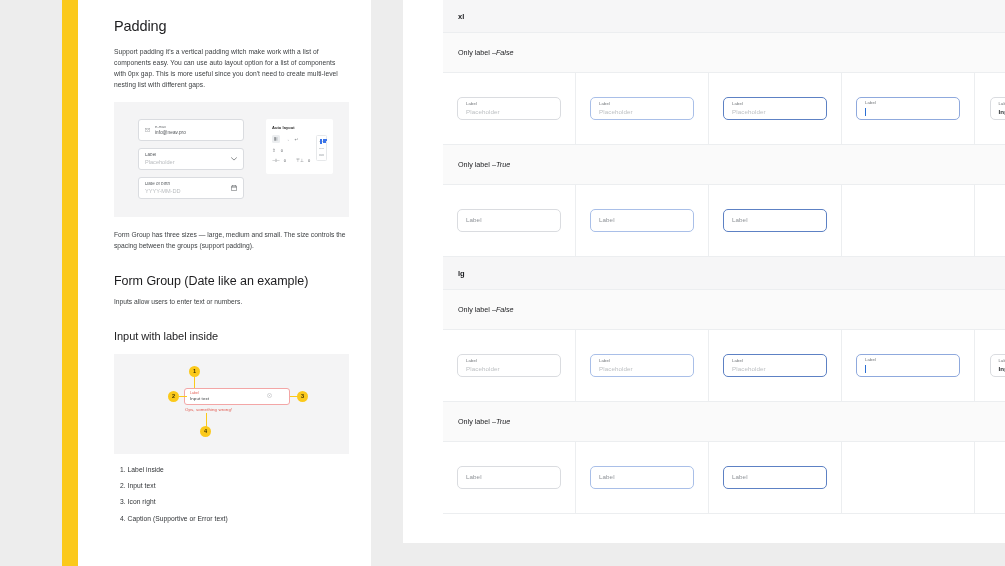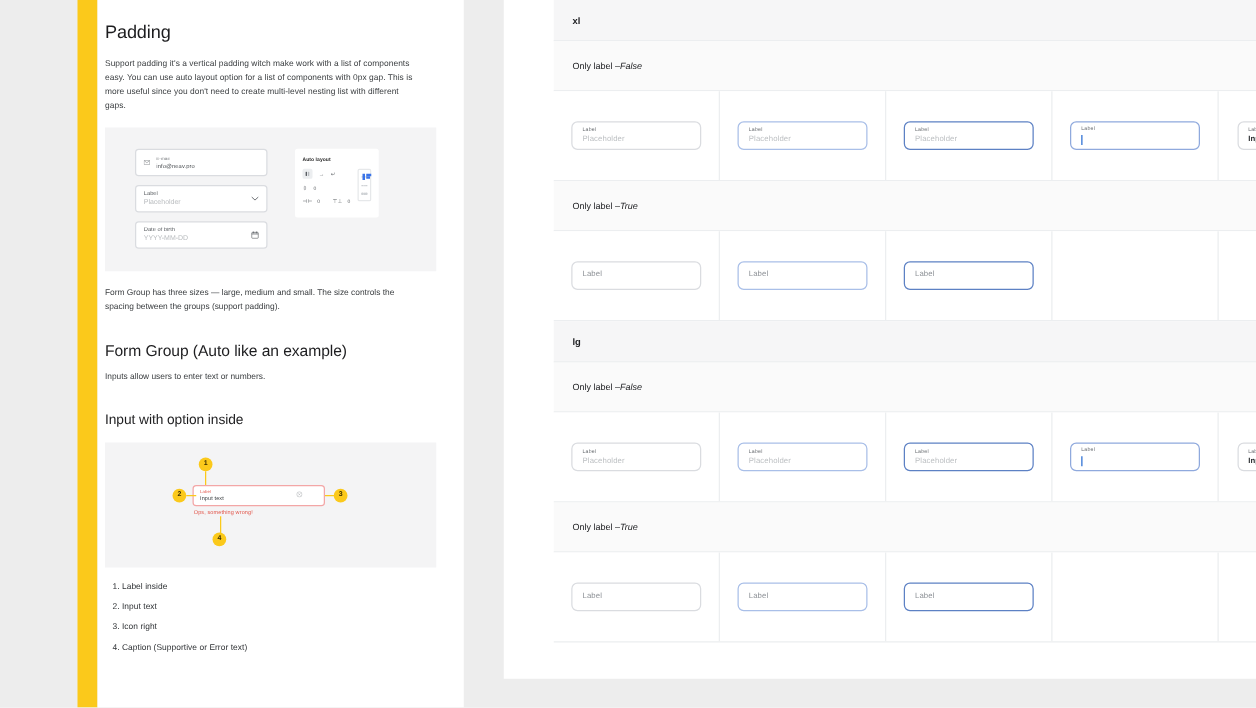--- a/index.html
+++ b/index.html
@@ -13,21 +13,21 @@
   .stage { position: relative; width: 1005px; height: 566px; background: #ededed; }
 
   
   .yellow-stripe {
     position: absolute; left: 62px; top: 0; width: 16px; height: 566px;
     background: #fbc91b;
   }
   .doc-pane {
     position: absolute; left: 78px; top: 0; width: 293px; height: 566px;
     background: #ffffff; overflow: hidden;
-    padding: 14px 22px 0 6px;
+    padding: 14px 22px 0 36px;
   }
   .doc-h1 {
     font-size: 14.5px; font-weight: 400; color: #1d1d1f;
     letter-spacing: -0.1px; margin: 4px 0 13px 0;
   }
   .doc-h2 {
     font-size: 12.5px; font-weight: 400; color: #1d1d1f;
     letter-spacing: -0.05px; margin: 0 0 9px 0;
   }
   .doc-h3 {
@@ -264,24 +264,24 @@
               <i style="left:2.4px;top:2px;width:3px;height:1.4px"></i>
             </span>
           </div>
         </div>
       </div>
 
     </div>
 
     <p class="doc-p" style="margin-top:13px">Form Group has three sizes — large, medium and small. The size controls the spacing between the groups (support padding).</p>
 
-    <h2 class="doc-h2" style="margin-top:22px">Form Group (Auto like an example)</h2>
+    <h2 class="doc-h2" style="margin-top:22px">Form Group (Date like an example)</h2>
     <p class="doc-p">Inputs allow users to enter text or numbers.</p>
 
-    <h3 class="doc-h3" style="margin-top:22px">Input with option inside</h3>
+    <h3 class="doc-h3" style="margin-top:22px">Input with label inside</h3>
 
     <div class="spec-box anno-demo">
       <div class="anno-wrap">
 
         <div class="err-input">
           <span class="ei-texts">
             <span class="ei-label">Label</span>
             <span class="ei-value">Input text</span>
           </span>
           <span class="ei-clear">

